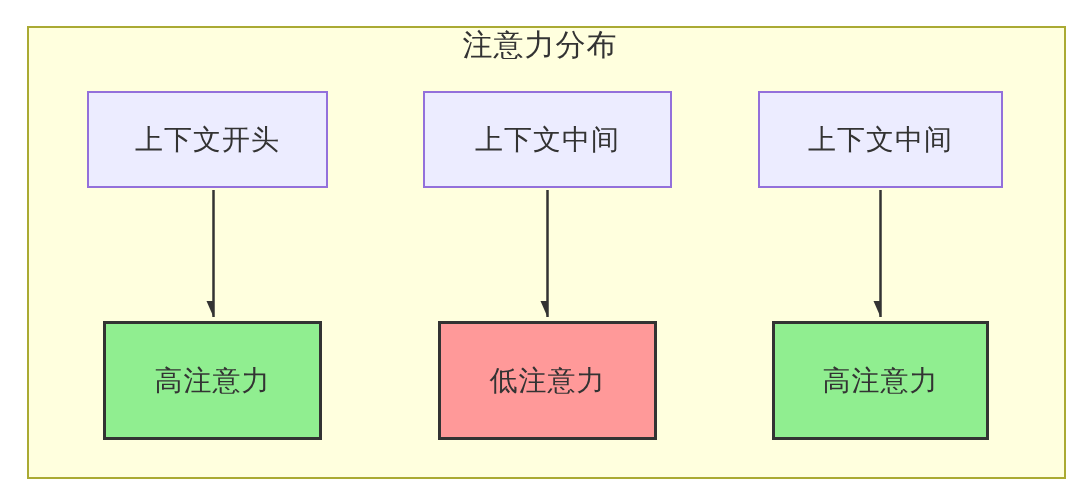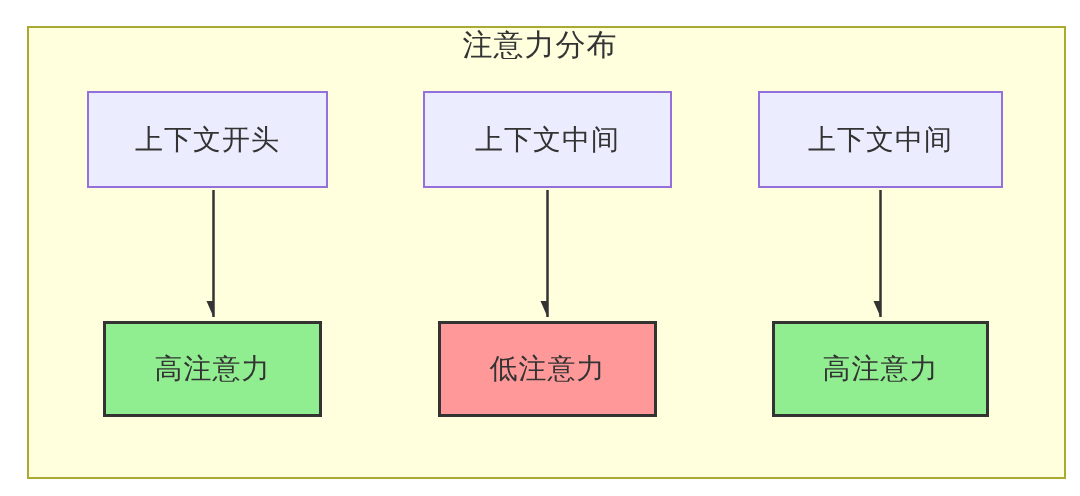--- a/index.html
+++ b/index.html
@@ -44,21 +44,21 @@
   }
   .context-node {
     background: #ECECFF;
     border: 2px solid #9370DB;
     top: 91px;
     height: 97px;
   }
   .attention-node {
     border: 3px solid #333333;
     top: 321px;
-    height: 96px;
+    height: 119px;
   }
   #node-context-start  { left: 87px;  width: 241px; }
   #node-context-middle { left: 423px; width: 249px; }
   #node-context-end    { left: 758px; width: 245px; }
   #node-high-attention-1 { left: 103px; width: 219px; }
   #node-low-attention    { left: 438px; width: 219px; }
   #node-high-attention-2 { left: 772px; width: 217px; }
   svg.edges {
     position: absolute;
     left: 0; top: 0;

